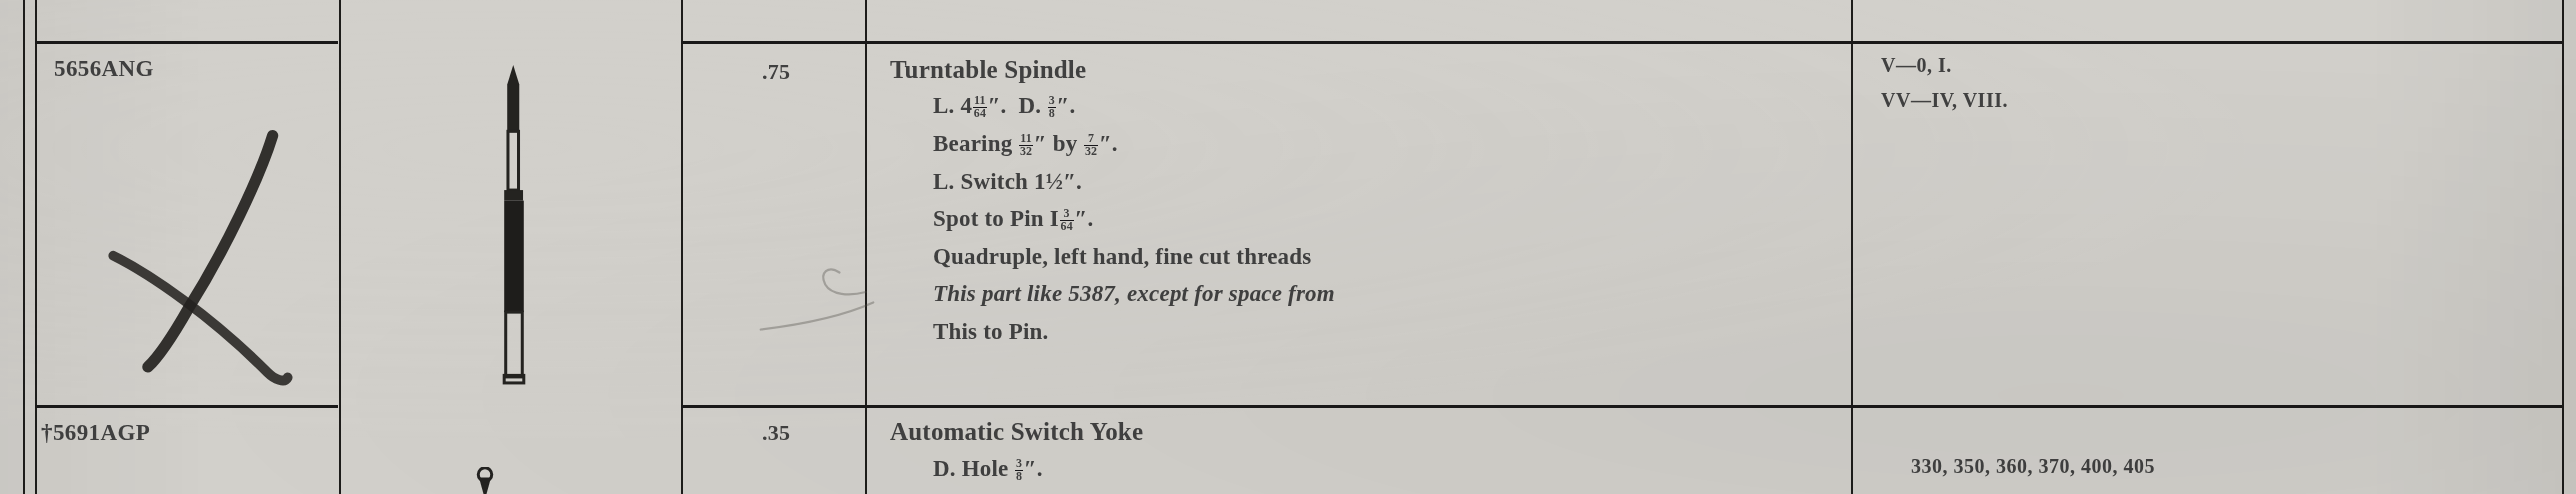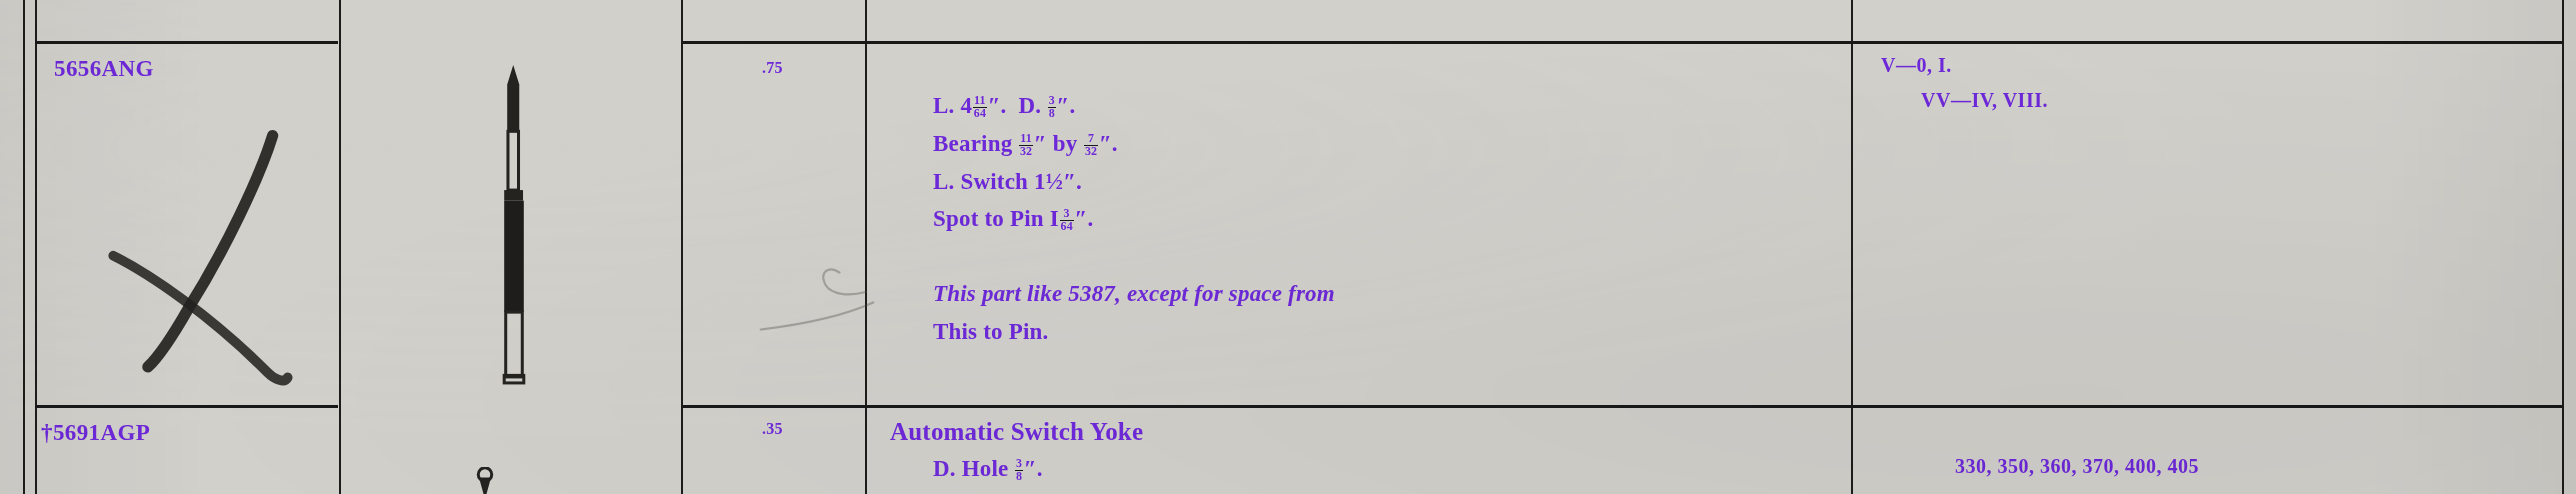--- a/index.html
+++ b/index.html
@@ -43,32 +43,32 @@
   }
   .hline {
     position: absolute;
     height: 3px;
     background: #191818;
   }
 
   
   .cell-text {
     position: absolute;
-    color: #6d28d9;
+    color: #404040;
     font-family: "Liberation Serif", serif;
     white-space: nowrap;
     letter-spacing: 0.2px;
   }
   .partno {
     font-size: 23px;
     font-weight: 700;
     letter-spacing: 0.4px;
   }
   .price {
-    font-size: 16px;
+    font-size: 22px;
     font-weight: 700;
   }
   .desc-title {
     font-size: 25px;
     font-weight: 700;
     letter-spacing: 0.2px;
   }
   .desc-line {
     font-size: 23px;
     font-weight: 700;
@@ -148,56 +148,58 @@
     <rect x="40" y="420" width="26" height="10" fill="none" stroke="#242320" stroke-width="4"></rect>
   </svg>
 
   <svg class="faint-mark" style="left:753px; top:256px; width:173px; height:90px;" viewBox="0 0 230 120">
     <path d="M115 22 C 100 12, 88 22, 96 38 C 104 52, 128 54, 150 48" stroke="#4b4843" stroke-width="3" fill="none" stroke-linecap="round"></path>
     <path d="M10 98 C 60 92, 120 80, 160 62" stroke="#4b4843" stroke-width="3" fill="none" stroke-linecap="round"></path>
   </svg>
 
   <div class="cell-text price" style="left:762px; top:59px;">.75</div>
 
+  <div class="cell-text desc-title" style="left:890px; top:56px;">Turntable Spindle</div>
 
   <div class="cell-text desc-line" style="left:933px; top:93px;">
     L. 4<span class="frac"><span class="num">11</span><span class="den">64</span></span>″.&nbsp;&nbsp;D. <span class="frac"><span class="num">3</span><span class="den">8</span></span>″.
   </div>
 
   <div class="cell-text desc-line" style="left:933px; top:131px;">
     Bearing <span class="frac"><span class="num">11</span><span class="den">32</span></span>″ by <span class="frac"><span class="num">7</span><span class="den">32</span></span>″.
   </div>
 
   <div class="cell-text desc-line" style="left:933px; top:169px;">
     L. Switch 1½″.
   </div>
 
   <div class="cell-text desc-line" style="left:933px; top:206px;">
     Spot to Pin I<span class="frac"><span class="num">3</span><span class="den">64</span></span>″.
   </div>
 
+  <div class="cell-text desc-line" style="left:933px; top:244px;">Quadruple, left hand, fine cut threads</div>
 
   <div class="cell-text desc-line" style="left:933px; top:281px;font-style:italic;">This part like 5387, except for space from</div>
 
   <div class="cell-text desc-line" style="left:933px; top:319px;">This to Pin.</div>
 
   <div class="cell-text ref-line" style="left:1881px; top:54px;">V—0, I.</div>
-  <div class="cell-text ref-line" style="left:1881px; top:89px;margin-left:40px;">VV—IV, VIII.</div>
+  <div class="cell-text ref-line" style="left:1881px; top:89px;">VV—IV, VIII.</div>
 
   <div class="cell-text partno" style="left:41px; top:420px;">†5691AGP</div>
 
   <div class="cell-text price" style="left:762px; top:420px;font-family:Liberation Serif, serif;">.35</div>
 
   <div class="cell-text desc-title" style="left:890px; top:418px;">Automatic Switch Yoke</div>
 
   <div class="cell-text desc-line" style="left:933px; top:456px;">
     D. Hole <span class="frac"><span class="num">3</span><span class="den">8</span></span>″.
   </div>
 
   <svg class="illus" style="left:440px; top:467px; width:90px; height:30px;" viewBox="0 0 120 40">
     <path d="M58 36 L52 14 L68 14 L62 36 Z" fill="#232220"></path>
     <circle cx="60" cy="10" r="9" fill="none" stroke="#232220" stroke-width="4"></circle>
   </svg>
 
-  <div class="cell-text ref-line" style="left:1911px; top:455px;margin-left:44px;">330, 350, 360, 370, 400, 405</div>
+  <div class="cell-text ref-line" style="left:1911px; top:455px;">330, 350, 360, 370, 400, 405</div>
 
 </div>
 
 
 </body></html>

